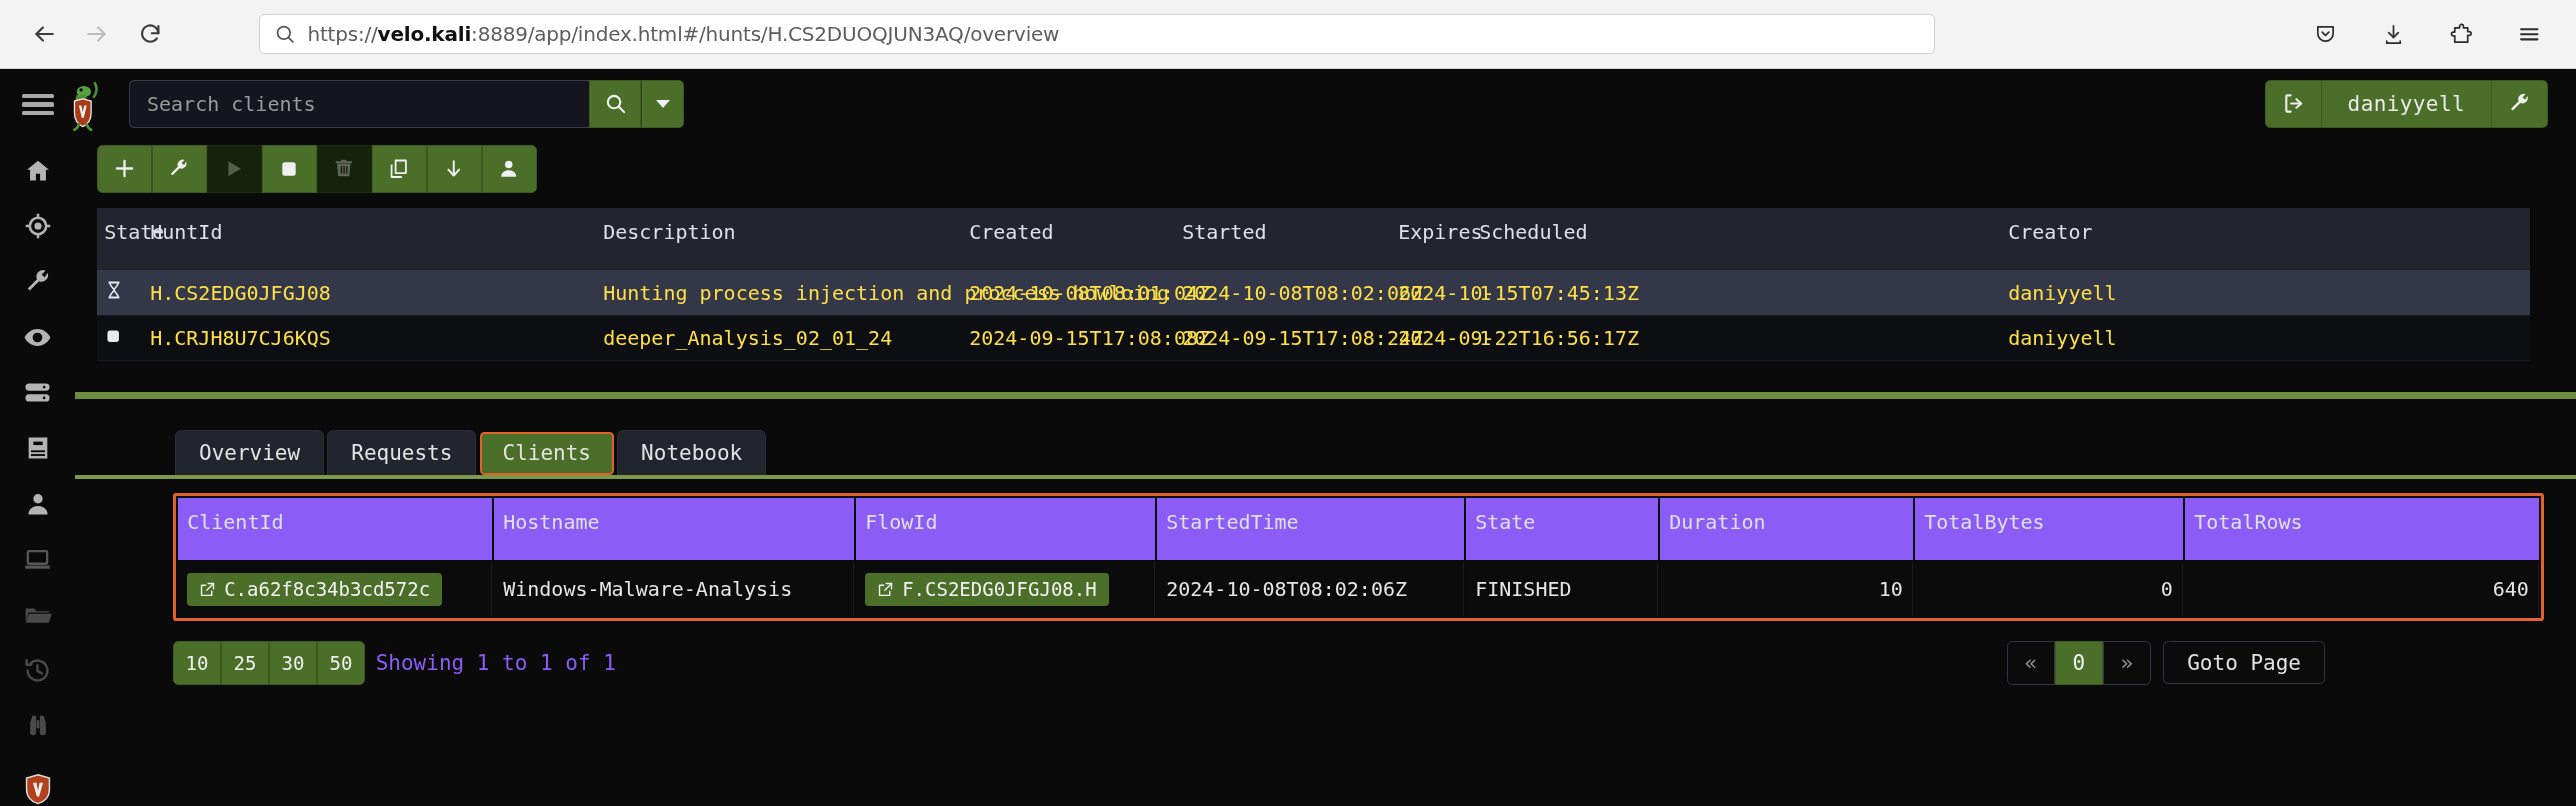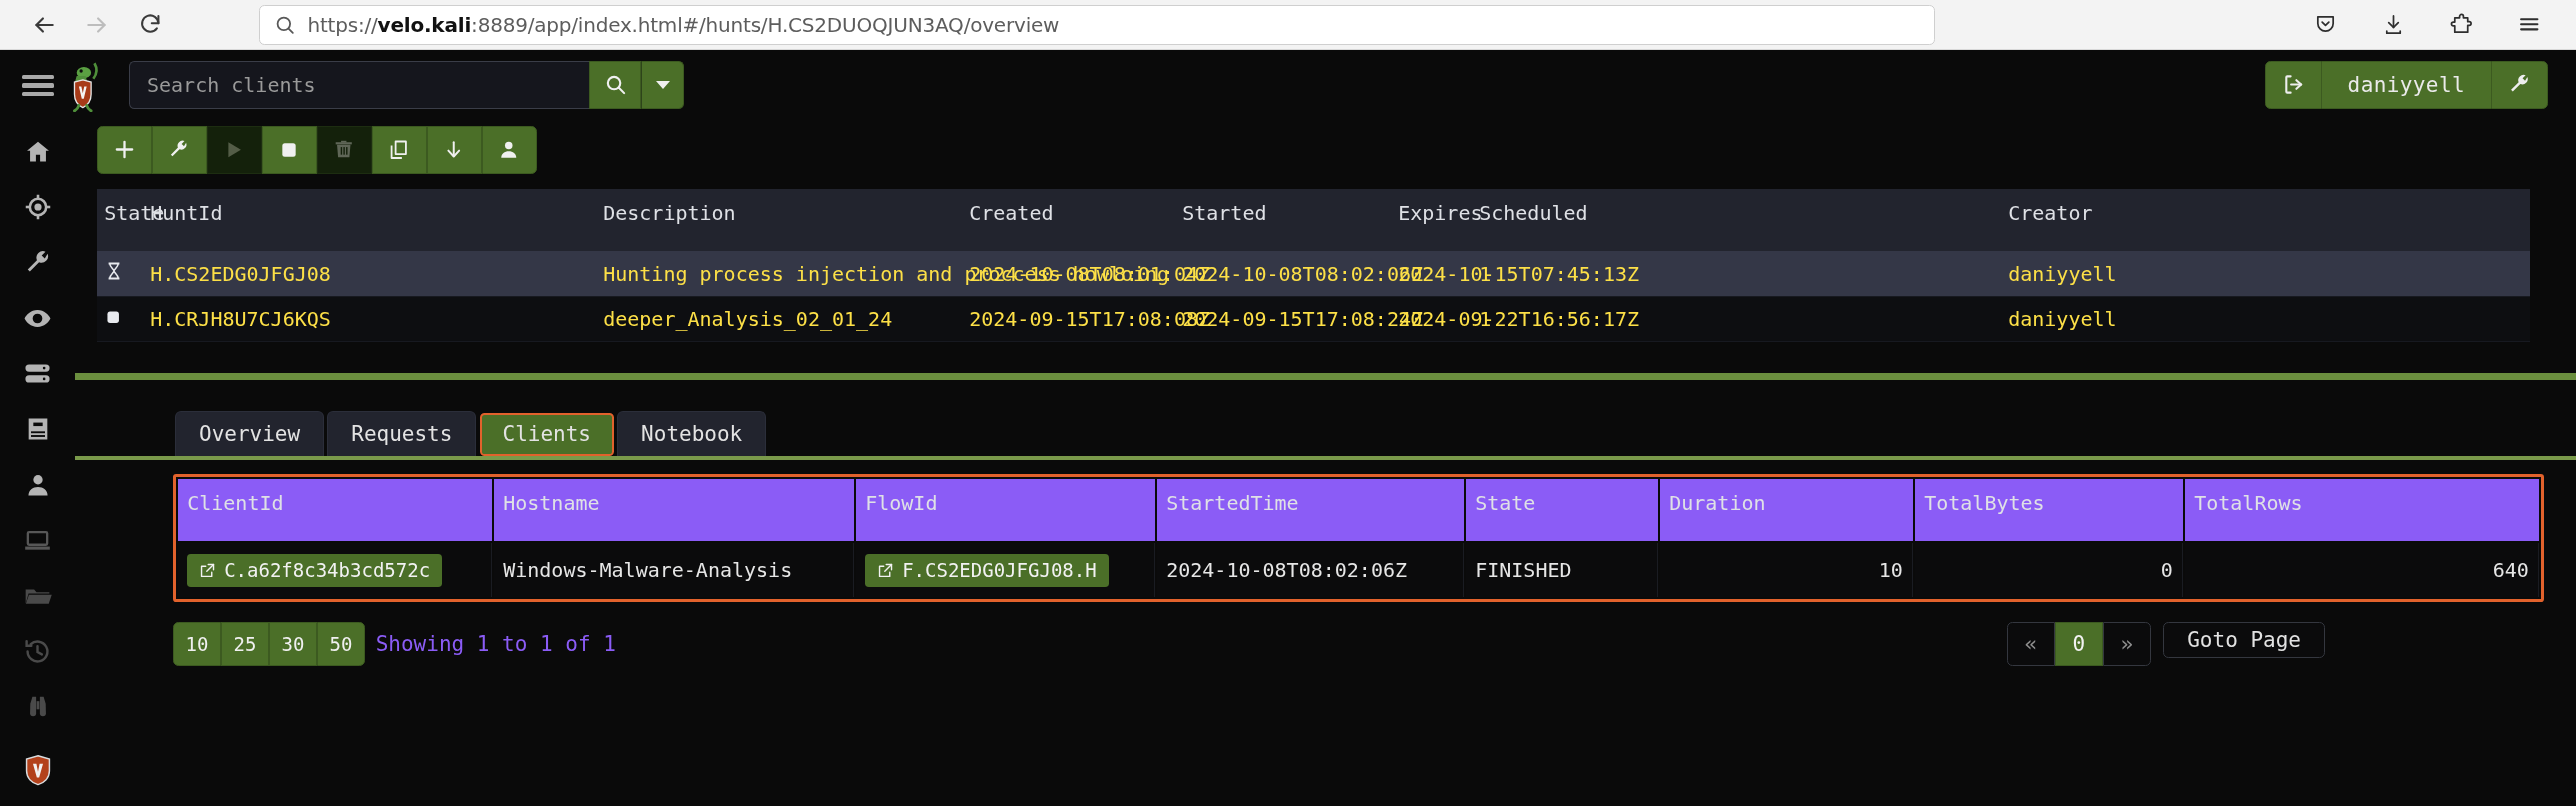--- a/index.html
+++ b/index.html
@@ -5,21 +5,21 @@
   * { box-sizing: border-box; margin: 0; padding: 0; }
   html, body {
     width: 2576px; height: 807px;
     background: #0a0a0a;
     font-family: "DejaVu Sans Mono", "Liberation Mono", monospace;
     overflow: hidden;
   }
 
   
   .browser-bar {
-    height: 50px; width: 100%;
+    height: 69px; width: 100%;
     background: #f3f3f3;
     display: flex; align-items: center;
     padding: 0 17px;
     border-bottom: 0.8px solid #d8d8d8;
   }
   .nav-btns { display: flex; align-items: center; gap: 21.5px; padding-left: 10.7px; }
   .nav-btn {
     width: 32px; height: 32px;
     display: flex; align-items: center; justify-content: center;
     border-radius: 4.6px;
@@ -227,21 +227,21 @@
     background: #0b0b0c; border: 0.8px solid #34373f; color: #8e8e8e;
     font-size: 21px; min-width: 48px; height: 44px;
     display:flex; align-items:center; justify-content:center;
   }
   .pbtn.first { border-radius: 5.4px 0 0 5.4px; }
   .pbtn.cur { background: #4b6f28; border-color: #3c5a20; color: #f2f2f2; }
   .pbtn.last { border-radius: 0 5.4px 5.4px 0; }
   .goto {
     margin-left: 12.3px; background: #0b0b0c; border: 0.8px solid #34373f;
     color: #e2e2e2; font-size: 21px; border-radius: 5.4px;
-    padding: 0 23px; height: 36px; display:flex; align-items:center;
+    padding: 0 23px; height: 43px; display:flex; align-items:center;
     margin-right: 219px;
   }
 </style>
 </head>
 <body>
 
 <div class="browser-bar">
   <div class="nav-btns">
     <div class="nav-btn">
       <svg width="26" height="26" viewBox="0 0 24 24" fill="none" stroke="#3a3a3a" stroke-width="2" stroke-linecap="round" stroke-linejoin="round">

